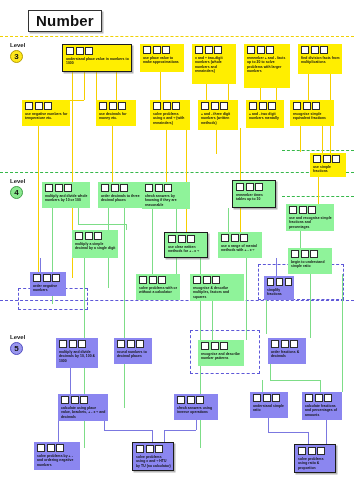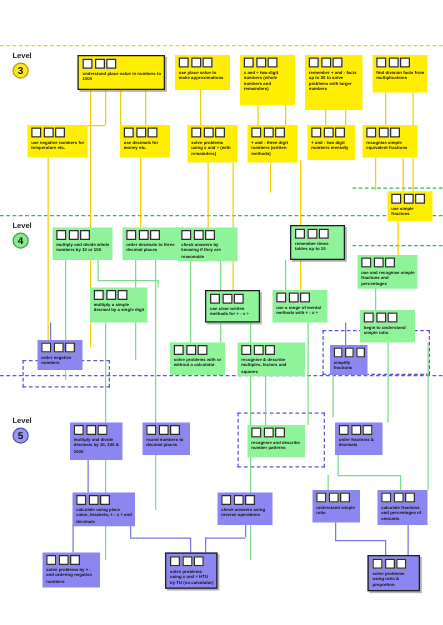--- a/index.html
+++ b/index.html
@@ -61,20 +61,21 @@
   <div class="band y" style="top:36px;"></div>
   <div class="band g" style="top:172px;"></div>
   <div class="band p" style="top:300px;"></div>
   <div class="band g" style="left:282px;width:72px;top:150px;"></div>
   <div class="band g" style="left:282px;width:72px;top:196px;"></div>
 
   <div class="region p" style="left:258px;top:264px;width:86px;height:36px;"></div>
   <div class="region p" style="left:190px;top:330px;width:70px;height:44px;"></div>
   <div class="region p" style="left:18px;top:288px;width:70px;height:22px;"></div>
 
+  <div class="title-box">Number</div>
 
   <div class="level lv3" style="top:42px;">
     <div class="lv-word">Level</div>
     <div class="lv-circle">3</div>
   </div>
   <div class="level lv4" style="top:178px;">
     <div class="lv-word">Level</div>
     <div class="lv-circle">4</div>
   </div>
   <div class="level lv5" style="top:334px;">

